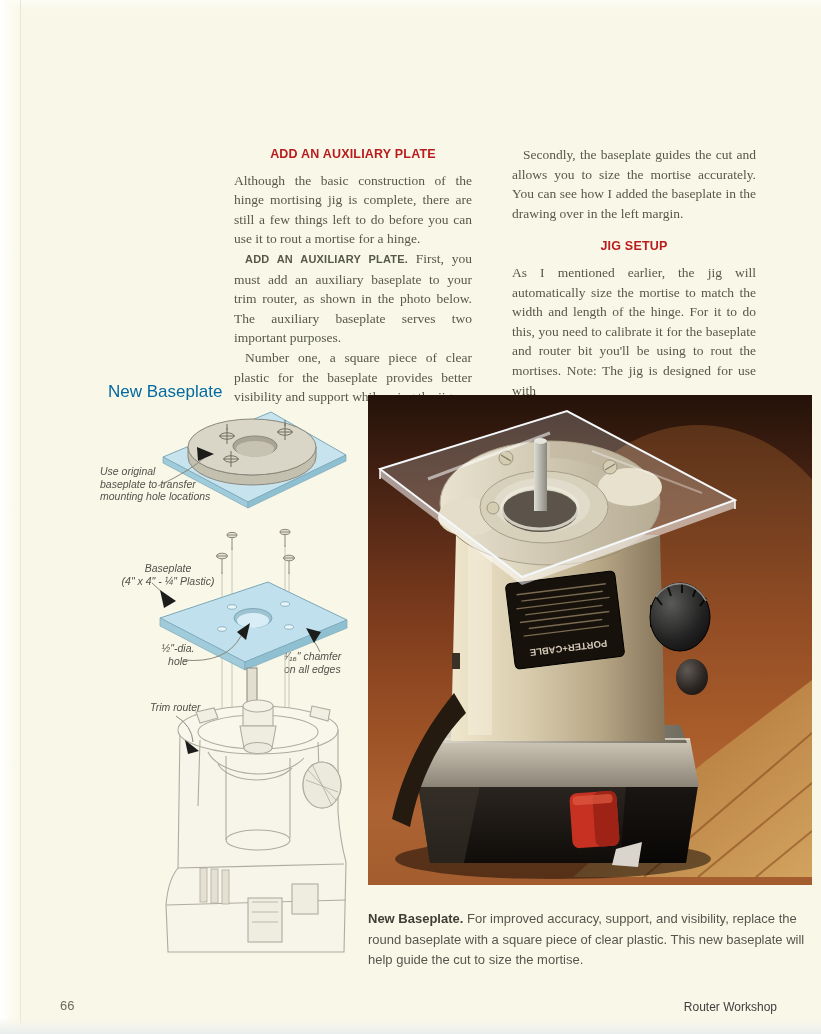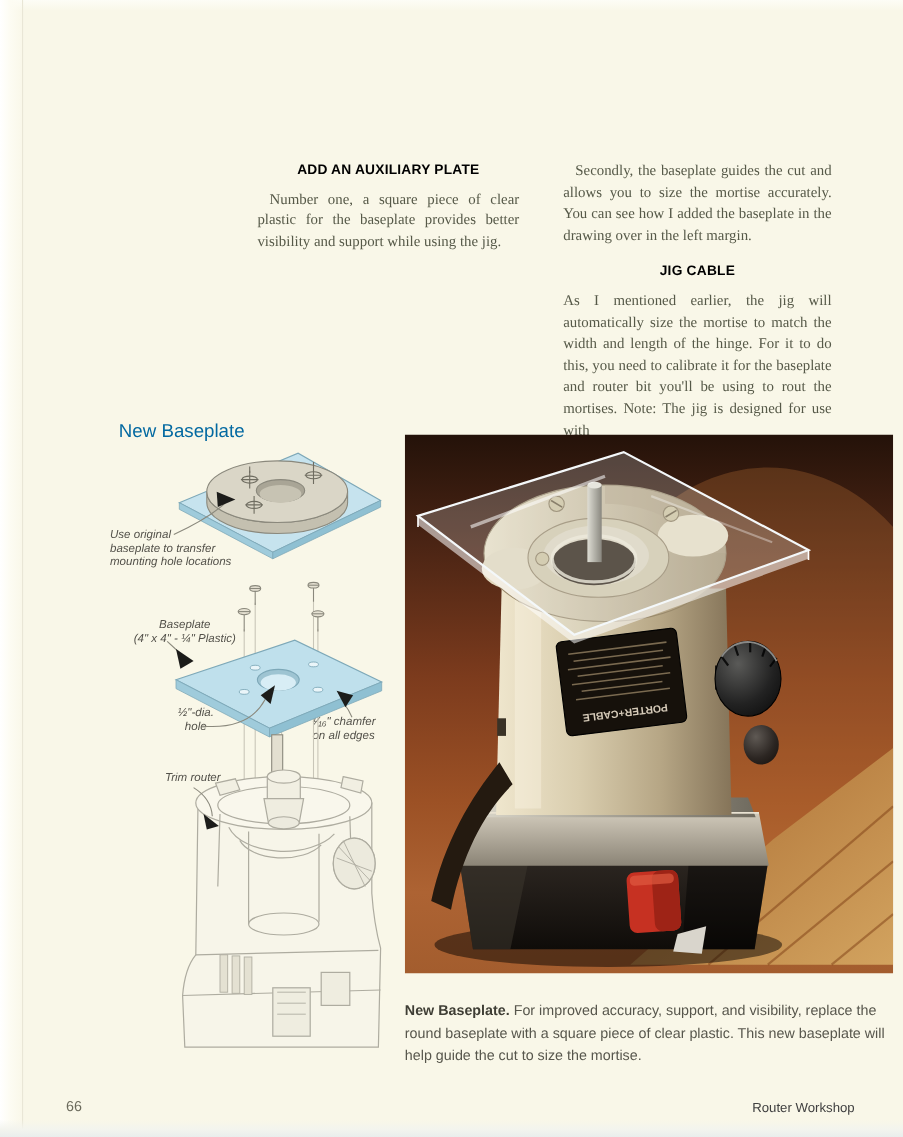--- a/index.html
+++ b/index.html
@@ -15,21 +15,21 @@
     background:linear-gradient(180deg,rgba(255,255,255,0) 0%,#f3f4ee 55%,#e9edec 100%);}
   .edge-top{position:absolute;left:0;top:0;width:100%;height:10px;
     background:linear-gradient(180deg,#fdfdf6 0%,rgba(253,253,246,0) 100%);}
 
   
   .col{position:absolute;top:145px;color:#565948;font-size:13.5px;line-height:19.6px;
     text-align:justify;}
   .col1{left:234px;width:238px;}
   .col2{left:512px;width:244px;}
   .sec-heading{font-family:"Liberation Sans",sans-serif;font-weight:bold;
-    color:#000000;font-size:12.5px;letter-spacing:.2px;text-align:center;
+    color:#b91c1c;font-size:12.5px;letter-spacing:.2px;text-align:center;
     margin:0 0 6px 0;}
   .col p{margin:0;}
   .col p.indent{text-indent:11px;}
   .lead{font-family:"Liberation Sans",sans-serif;font-weight:bold;font-size:11px;
     letter-spacing:.2px;}
   .h2space{margin-top:14px !important;}
 
   
   .fig-title{position:absolute;left:108px;top:382px;
     font-family:"Liberation Sans",sans-serif;font-weight:normal;font-size:17px;
@@ -58,31 +58,35 @@
 </head>
 <body>
 
 <div class="page"></div>
 <div class="edge-top"></div>
 <div class="edge-left"></div>
 <div class="edge-line"></div>
 
 <div class="col col1">
   <h3 class="sec-heading">ADD AN AUXILIARY PLATE</h3>
+  <p>Although the basic construction of the hinge mortising jig is complete, there are still a few things left to do before you can use it to rout a mortise for a hinge.</p>
+  <p class="indent">
+    <b class="lead">ADD AN AUXILIARY PLATE.</b><span> First, you must add an auxiliary baseplate to your trim router, as shown in the photo below. The auxiliary baseplate serves two important purposes.</span>
+  </p>
   <p class="indent">Number one, a square piece of clear plastic for the baseplate provides better visibility and support while using the jig.</p>
 </div>
 
 <div class="col col2">
   <p class="indent">Secondly, the baseplate guides the cut and allows you to size the mortise accurately. You can see how I added the baseplate in the drawing over in the left margin.</p>
-  <h3 class="sec-heading h2space">JIG CABLE</h3>
+  <h3 class="sec-heading h2space">JIG SETUP</h3>
   <p>As I mentioned earlier, the jig will automatically size the mortise to match the width and length of the hinge. For it to do this, you need to calibrate it for the baseplate and router bit you'll be using to rout the mortises. Note: The jig is designed for use with</p>
 </div>
 
 <div class="fig-title">New Baseplate</div>
-<div class="callout" style="left:100px;top:480px;width:130px;">Use original
+<div class="callout" style="left:100px;top:465px;width:130px;">Use original
 baseplate to transfer
 mounting hole locations</div>
 <div class="callout c-center" style="left:98px;top:562px;width:140px;text-align:center;">Baseplate
 (4" x 4" - ¼" Plastic)</div>
 <div class="callout c-center" style="left:146px;top:642px;width:64px;">½"-dia.
 hole</div>
 <div class="callout" style="left:284px;top:650px;width:90px;">¹⁄₁₆" chamfer
 on all edges</div>
 <div class="callout" style="left:150px;top:701px;width:80px;">Trim router</div>
 

